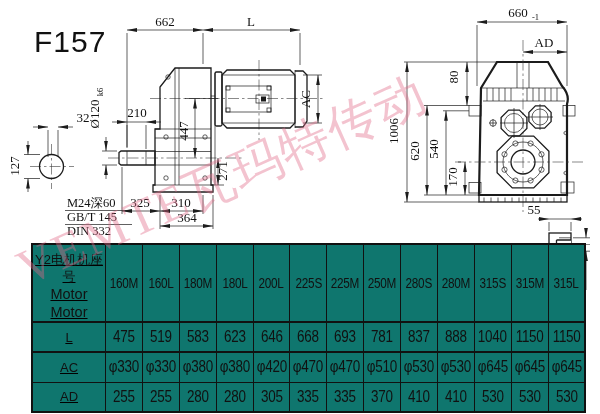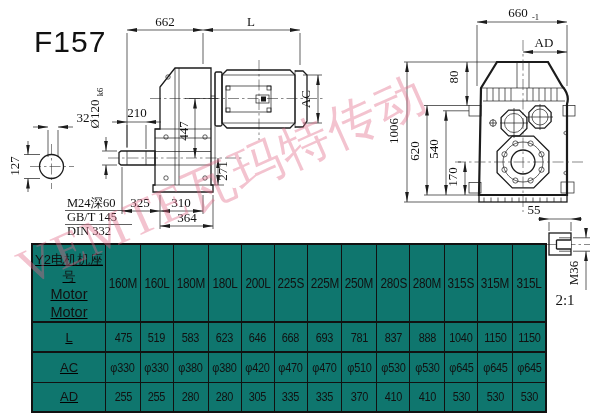--- a/index.html
+++ b/index.html
@@ -21,21 +21,21 @@
   table{border-collapse:collapse;table-layout:fixed;background:#0f766e;border:2px solid #111;text-decoration:underline;}
   th,td{border:1px solid #111;padding:0;text-align:center;vertical-align:middle;
         color:#111;font-weight:normal;overflow:hidden;}
   thead th{border-bottom:2px solid #111;}
   tbody tr:first-child th,tbody tr:first-child td{border-bottom:2px solid #111;}
   thead tr{height:61px;}
   tbody tr{height:30px;}
   th.corner{width:72px;}
   th.colh{width:32px;font-size:14px;}
   tbody th{font-size:13px;}
-  td{font-size:13px;}
+  td{font-size:16px;}
   .cnd{display:inline-block;transform:scaleX(0.84);transform-origin:50% 50%;
        white-space:nowrap;letter-spacing:-0.3px;}
   .corner .cn{font-size:13px;line-height:17px;margin-top:6px;}
   .corner .en{font-size:14.5px;line-height:18px;}
   
   #watermark{position:absolute;left:30px;top:243px;z-index:5;pointer-events:none;
              font-size:50px;line-height:1;white-space:nowrap;letter-spacing:2px;
              color:rgba(226,105,135,0.40);transform:rotate(-24deg);transform-origin:0 100%;
              font-family:"Liberation Serif",serif;}
 </style>

